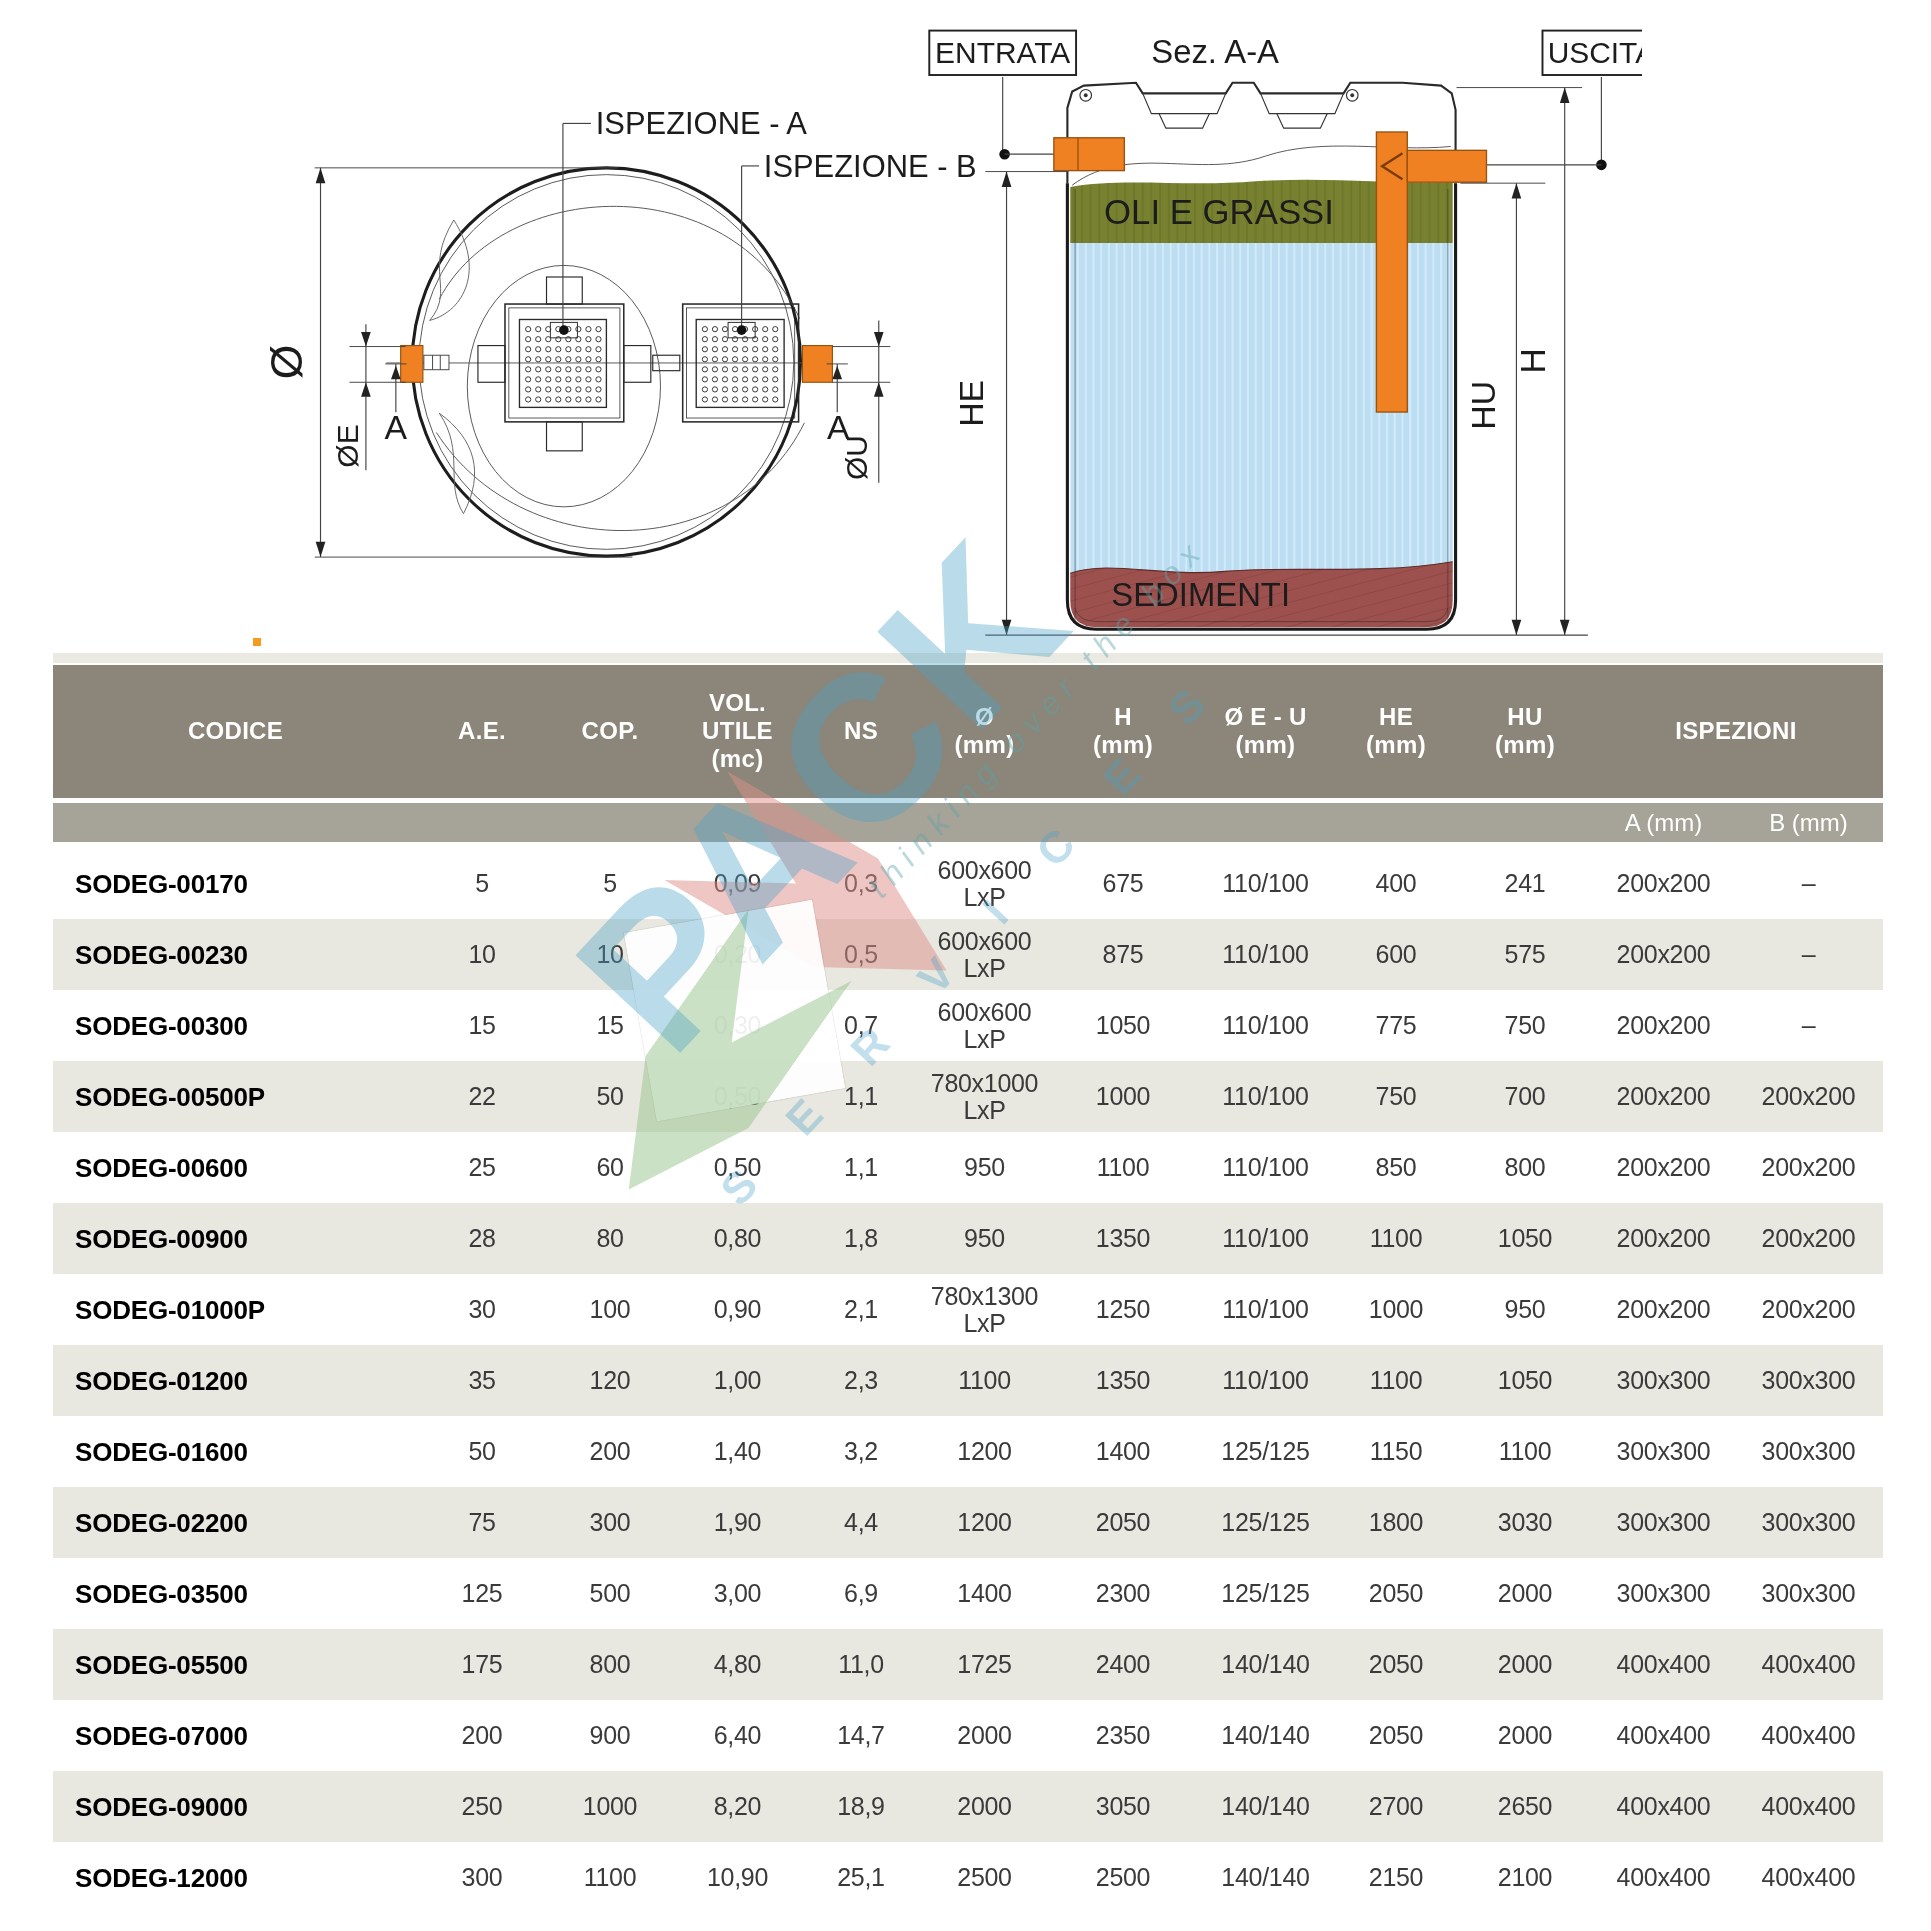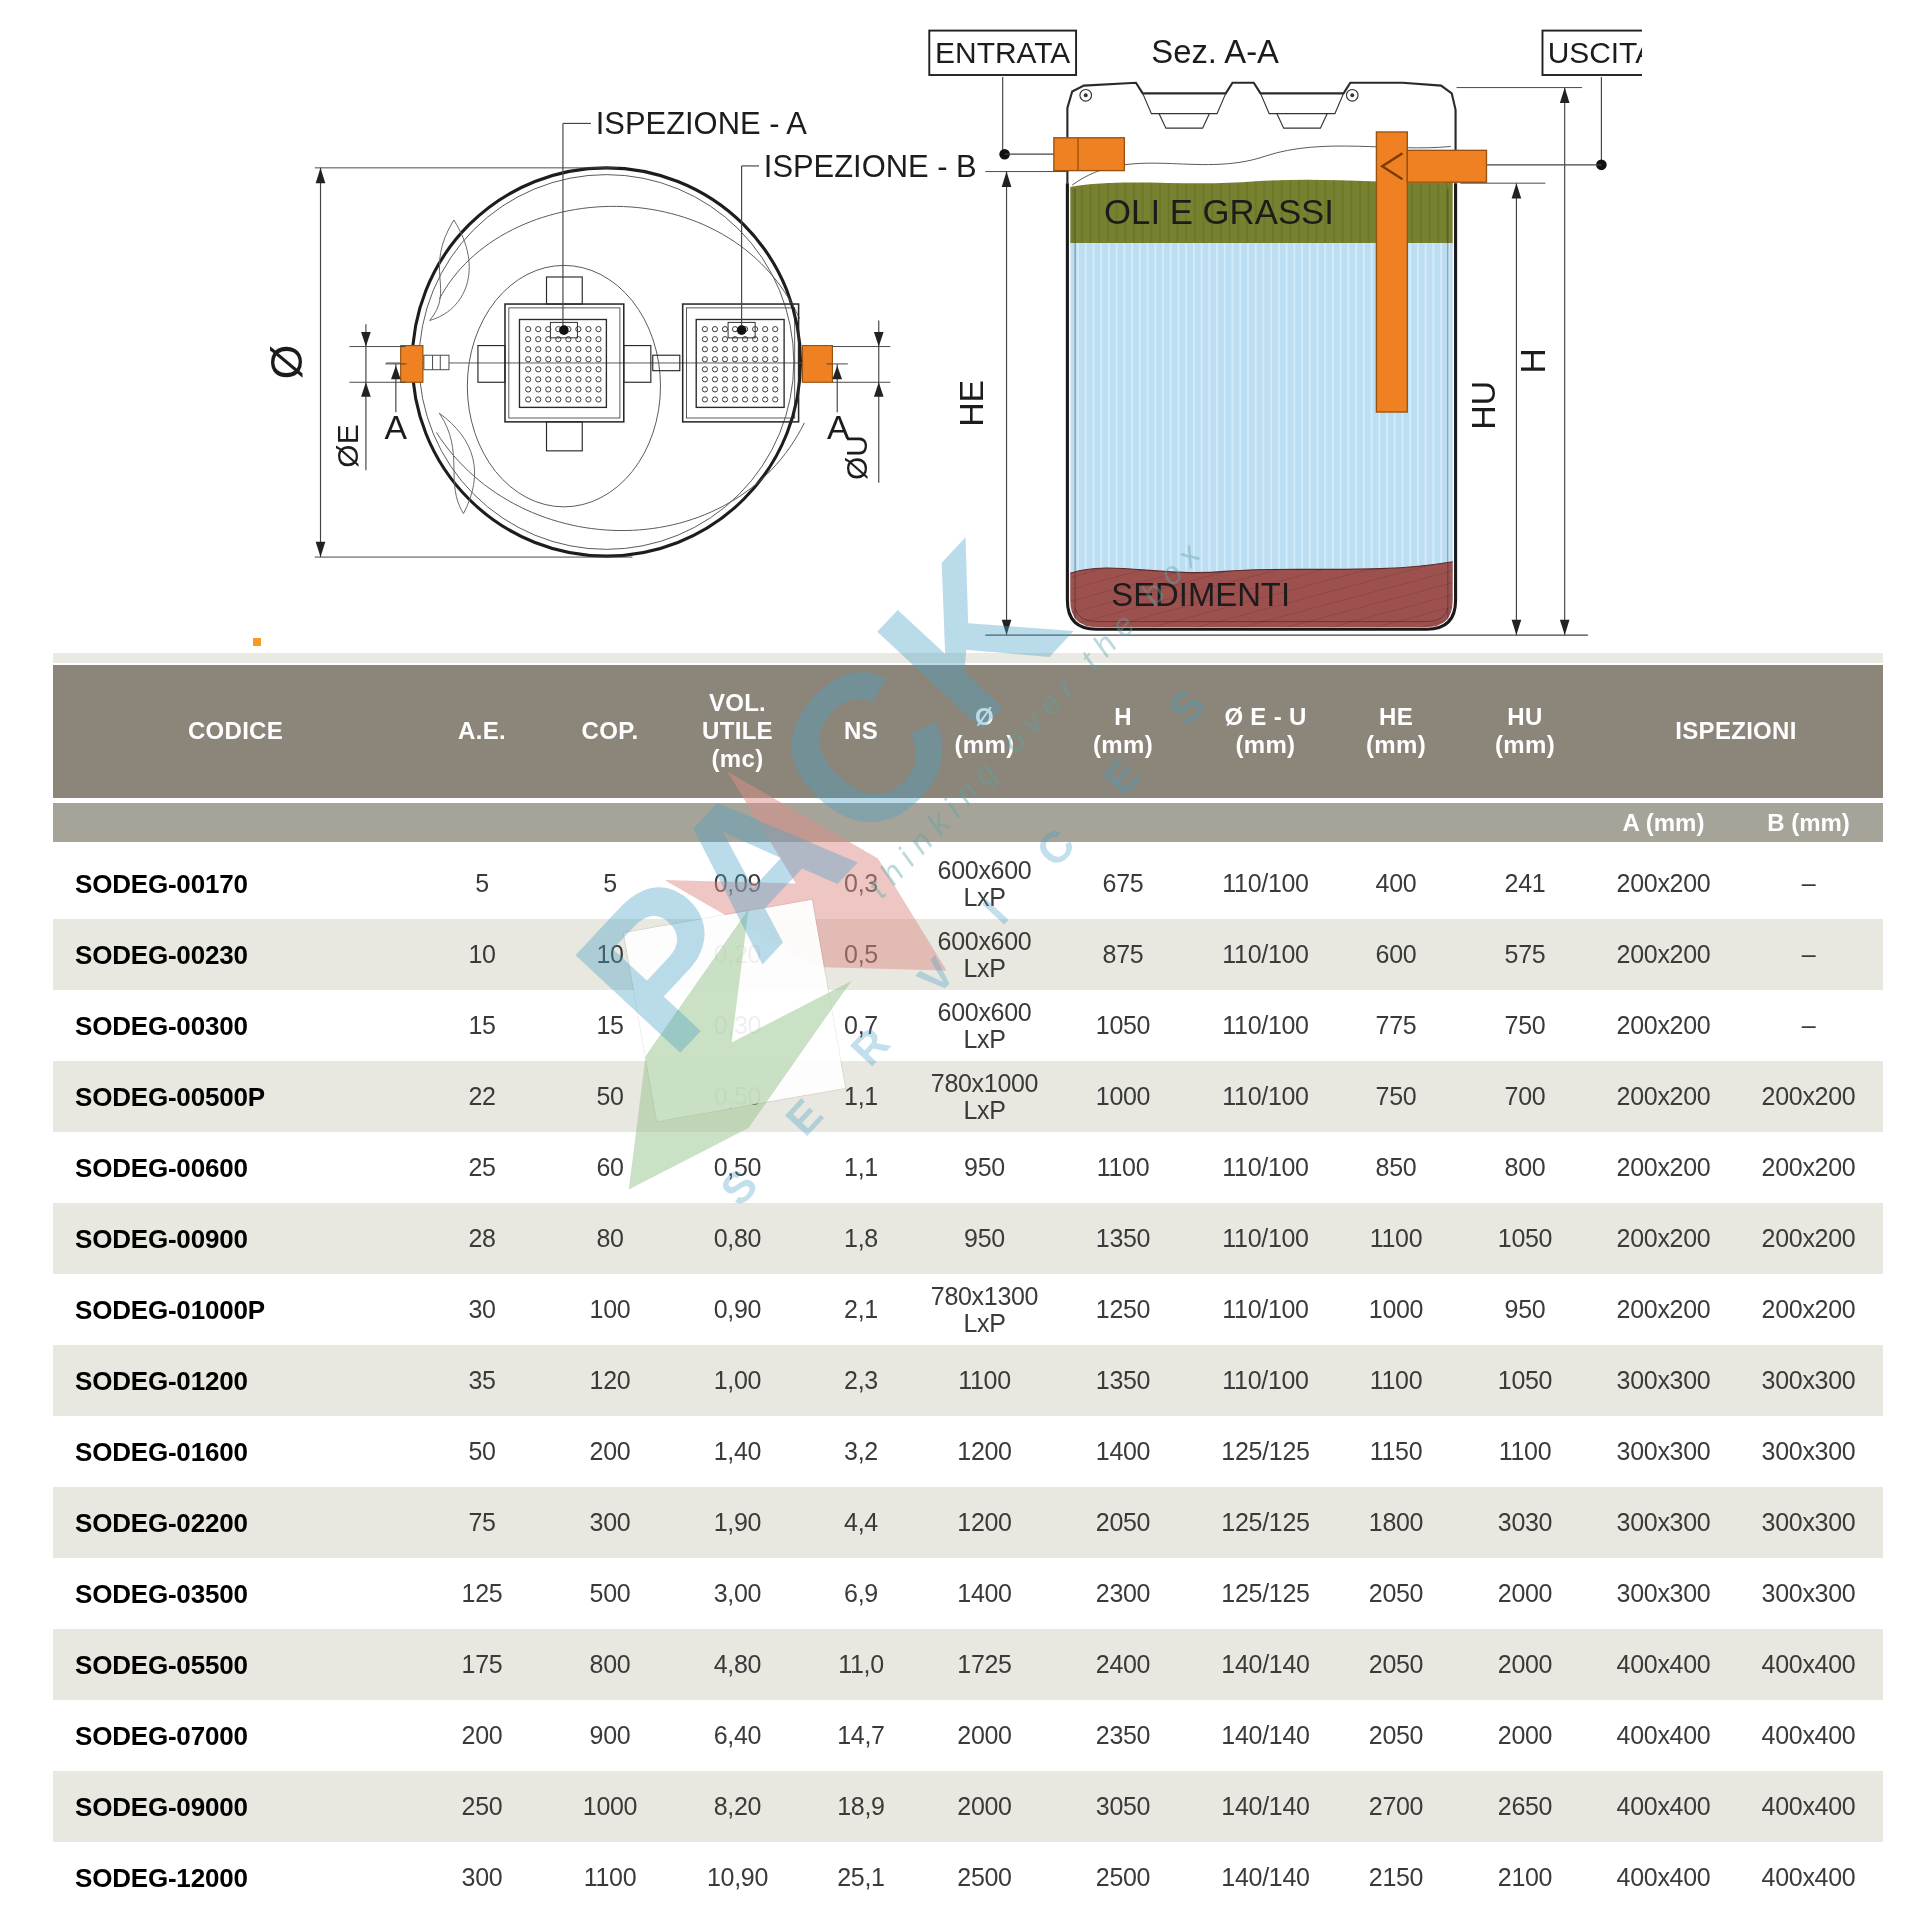--- a/index.html
+++ b/index.html
@@ -10,21 +10,21 @@
   
   #spec-table{position:absolute;left:53px;top:653px;width:1830px;}
   .pre-band{height:9.7px;background:#eae9e2;margin-bottom:1.9px;}
   .grid{display:grid;grid-template-columns:365px 128px 128px 127px 120px 127px 150px 135px 126px 132px 145px 145px;}
   .thead{background:#8b8679;height:133px;align-items:center;}
   .h-cell{color:#fff;font-weight:bold;font-size:24px;text-align:center;white-space:pre-line;
           line-height:1.18;letter-spacing:0.3px;justify-self:center;}
   .h-isp{grid-column:11/13;}
   .gap{height:5.8px;background:#fff;}
   .subhead{background:#a6a399;height:39px;align-items:center;}
-  .sh-cell{color:#fff;font-weight:bold;font-size:24px;text-align:center;justify-self:center;}
+  .sh-cell{color:#fff;font-weight:normal;font-size:24px;text-align:center;justify-self:center;}
   .sh-a{grid-column:11;}
   .sh-b{grid-column:12;}
   .tbody{background:#fff;}
   .trow{display:grid;grid-template-columns:365px 128px 128px 127px 120px 127px 150px 135px 126px 132px 145px 145px;
         height:71px;align-items:center;}
   .trow:nth-child(even){background:#e8e7e0;}
   .tcell{font-size:25px;color:#3a3a3a;text-align:center;justify-self:center;
          white-space:pre-line;line-height:1.08;letter-spacing:-0.3px;}
   .tcell.code{justify-self:start;padding-left:22px;font-weight:bold;font-size:26px;color:#000000;
               letter-spacing:-0.2px;}

